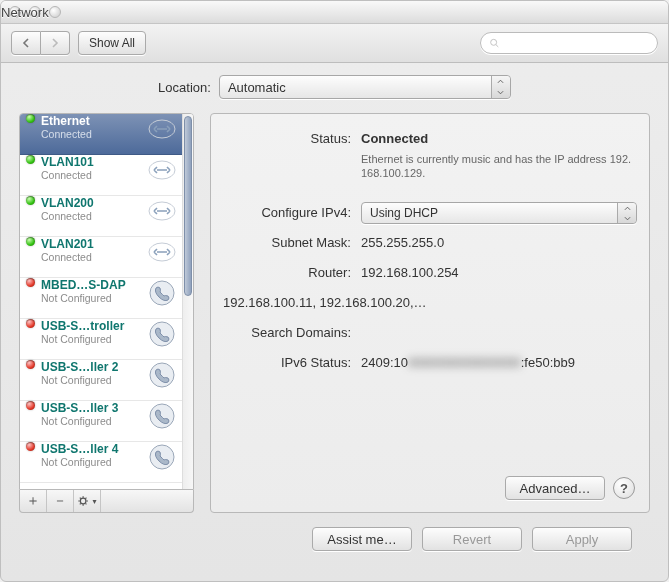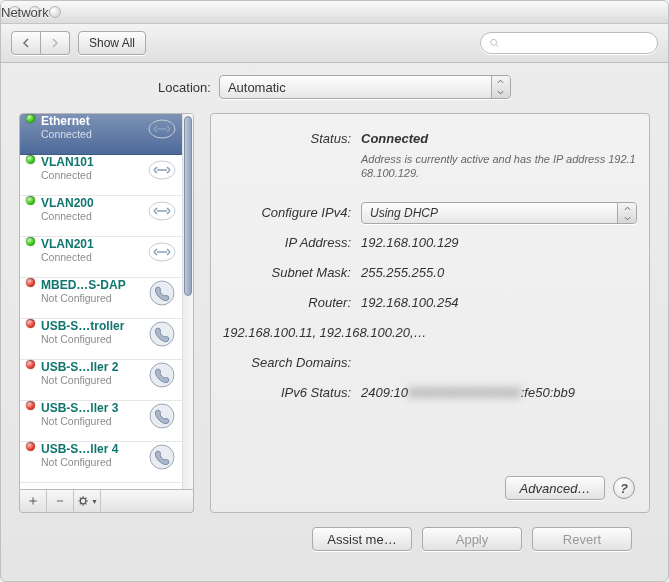--- a/index.html
+++ b/index.html
@@ -206,21 +206,20 @@
   }
   
   .details {
     flex:1;
     border:1px solid #b8b8b8;
     border-radius:4px;
     background: linear-gradient(#f2f2f2,#ececec);
     padding: 14px 12px;
     box-sizing:border-box;
     position:relative;
-    font-style:italic;
   }
   .drow {
     display:flex;
     margin-bottom: 8px;
   }
   .dlabel {
     width: 128px;
     text-align: right;
     padding-right: 10px;
     font-size: 13px;
@@ -443,21 +442,21 @@
           </div>
         </div>
       </div>
 
       <div class="details">
 
         <div class="drow">
           <div class="dlabel">Status:</div>
           <div class="dval">
             <span class="status-val">Connected</span>
-            <div class="status-desc">Address is currently active and has the IP address 192.168.100.129.</div>
+            <div class="status-desc">Ethernet is currently music and has the IP address 192.168.100.129.</div>
           </div>
         </div>
 
         <div style="height:14px"></div>
 
         <div class="drow">
           <div class="dlabel">Configure IPv4:</div>
           <div class="dval">
             <div class="select">
               <span>Using DHCP</span>
@@ -471,24 +470,20 @@
                     <svg viewBox="0 0 8 5">
                       <path d="M1 1 L4 4 L7 1" fill="none" stroke="#555"></path>
                     </svg>
                   </div>
               </div>
             </div>
           </div>
         </div>
 
         <div class="drow">
-          <div class="dlabel">IP Address:</div>
-          <div class="dval">192.168.100.129</div>
-        </div>
-        <div class="drow">
           <div class="dlabel">Subnet Mask:</div>
           <div class="dval">255.255.255.0</div>
         </div>
         <div class="drow">
           <div class="dlabel">Router:</div>
           <div class="dval">192.168.100.254</div>
         </div>
         <div class="drow">
           <div class="dval">192.168.100.11, 192.168.100.20,…</div>
         </div>
@@ -505,22 +500,22 @@
         <div class="details-bottom">
           <div class="macbtn big">Advanced…</div>
           <div class="help">?</div>
         </div>
       </div>
 
     </div>
 
     <div class="bottombar">
       <div class="macbtn big">Assist me…</div>
+      <div class="macbtn big dim">Revert</div>
       <div class="macbtn big dim">Apply</div>
-      <div class="macbtn big dim">Revert</div>
     </div>
 
   </div>
 </div>
 
 <svg width="0" height="0" style="position:absolute">
   <defs>
     <g id="ic-eth">
       <rect x="3" y="9" width="24" height="14" rx="2" fill="#e9edf2" stroke="#9aa7b8"></rect>
       <rect x="6" y="12" width="18" height="8" rx="1" fill="#cfd8e3" stroke="#9aa7b8"></rect>

